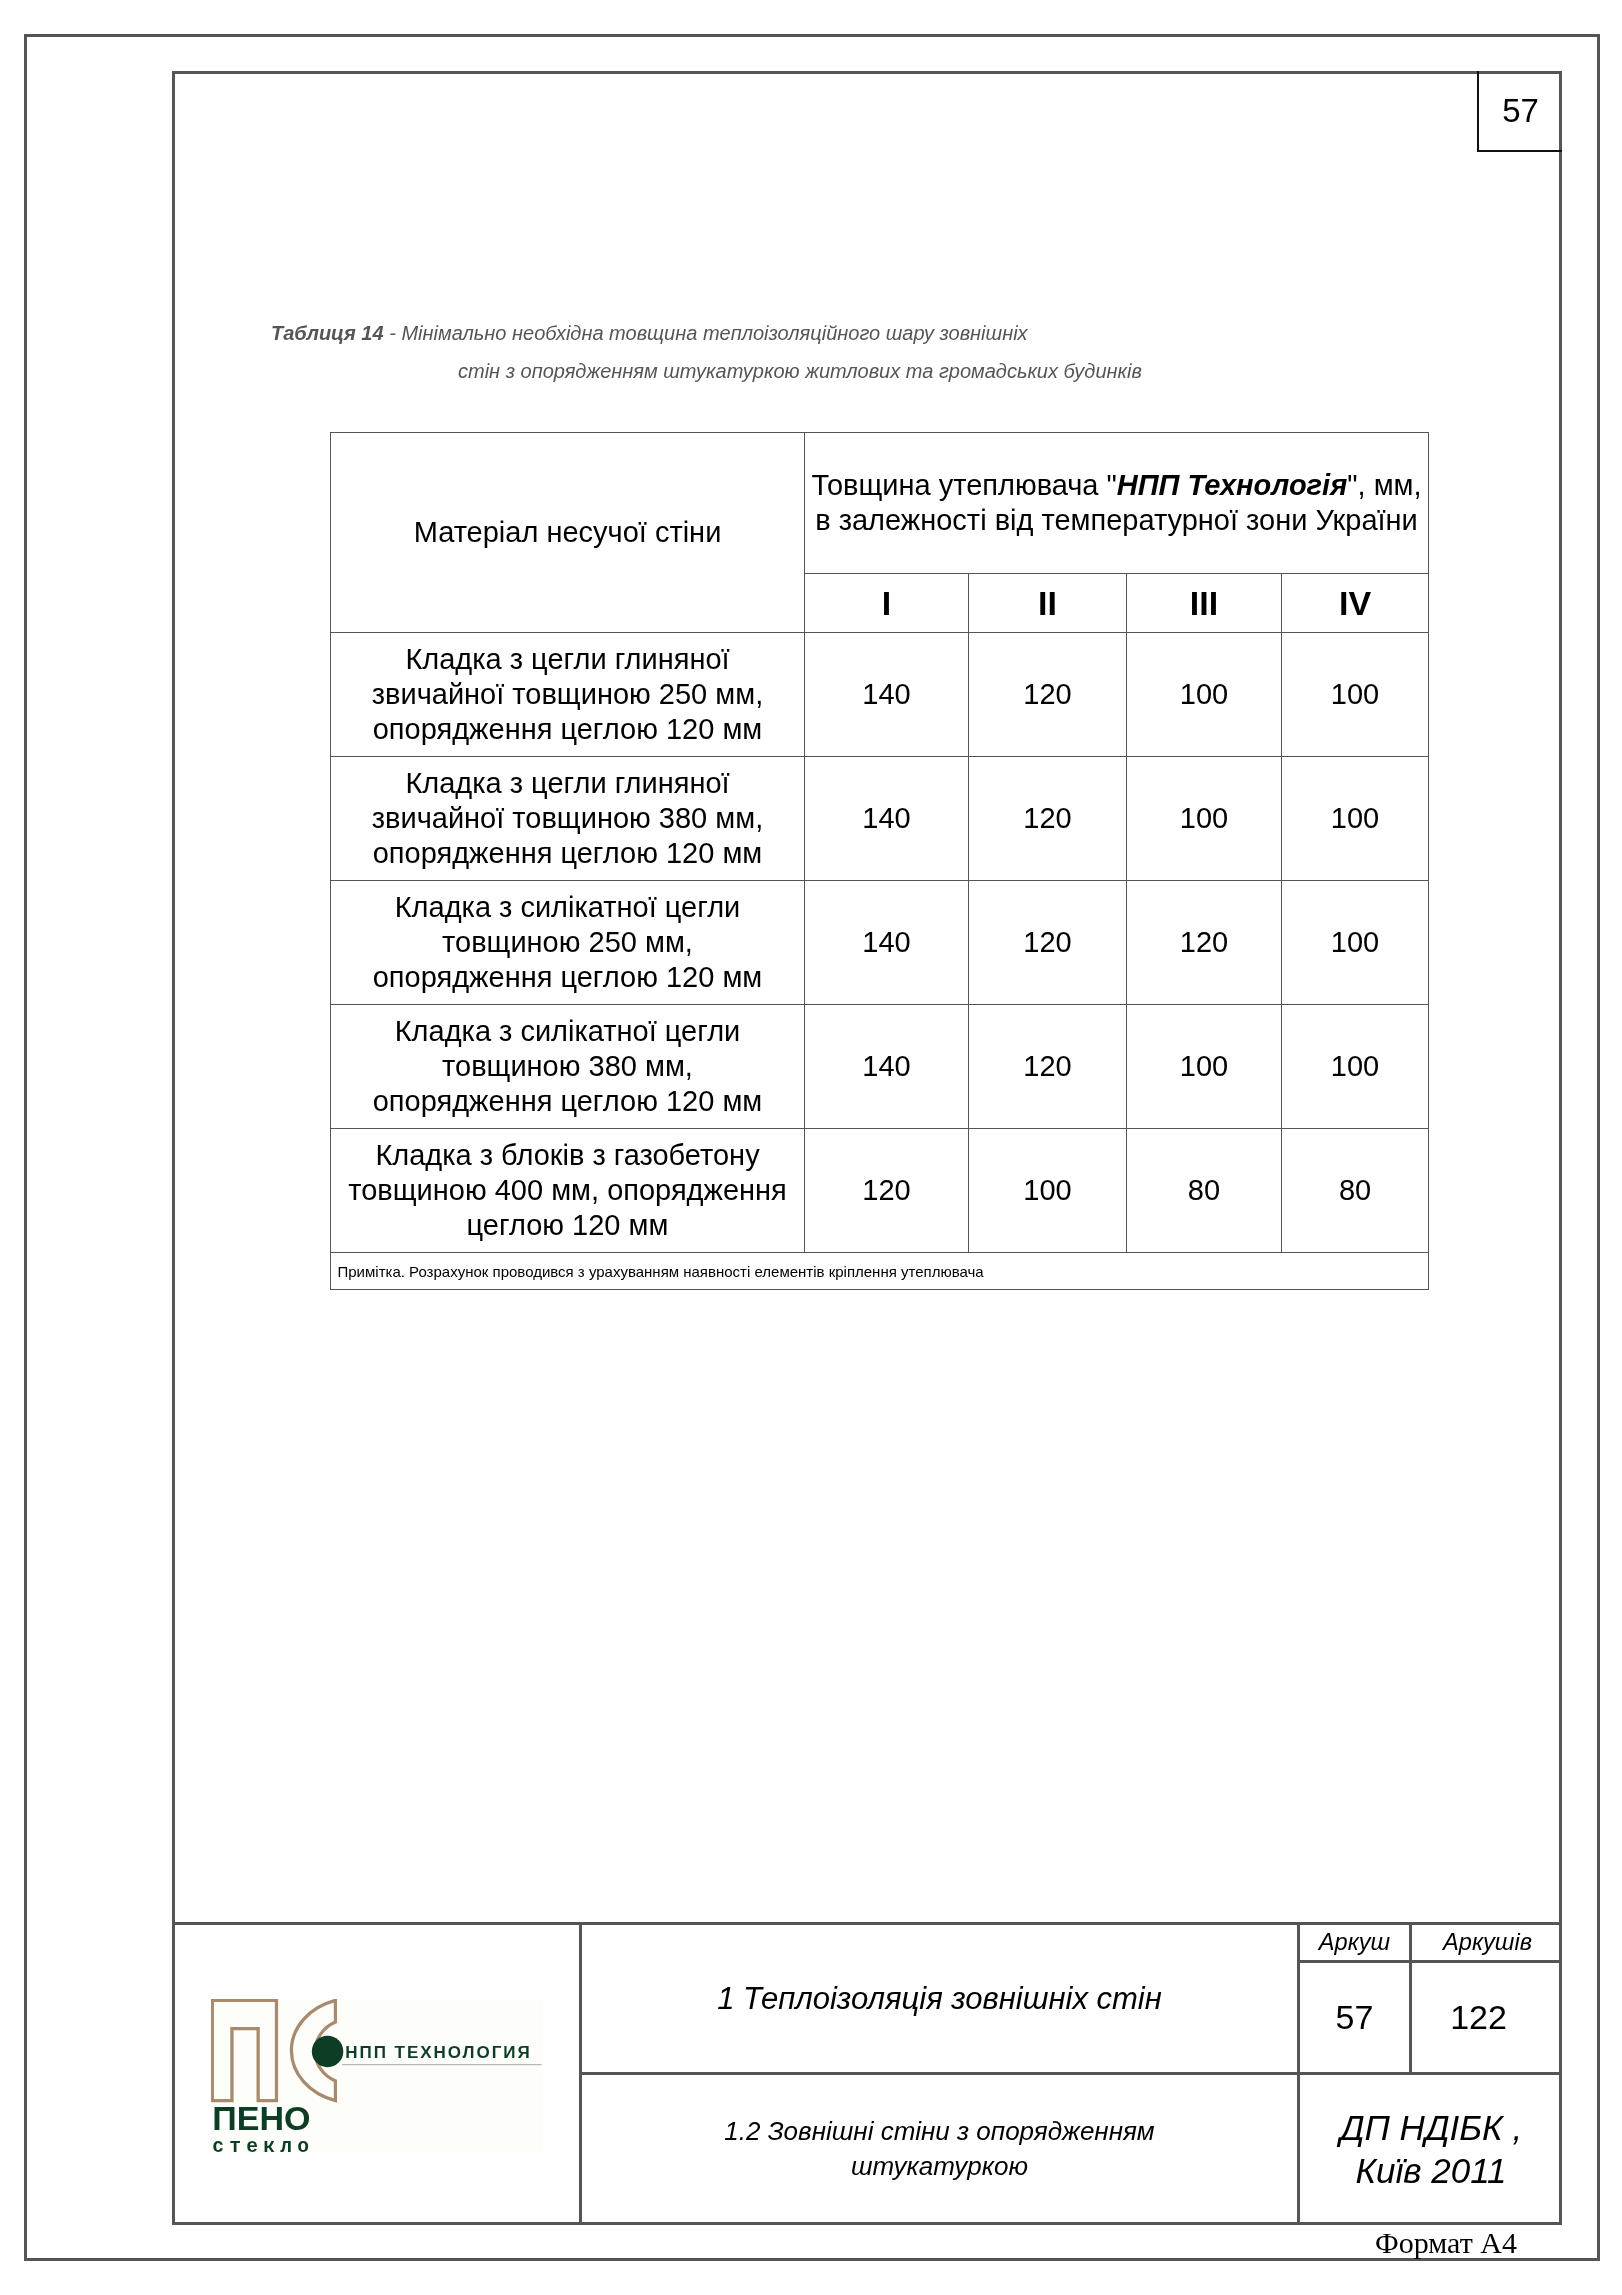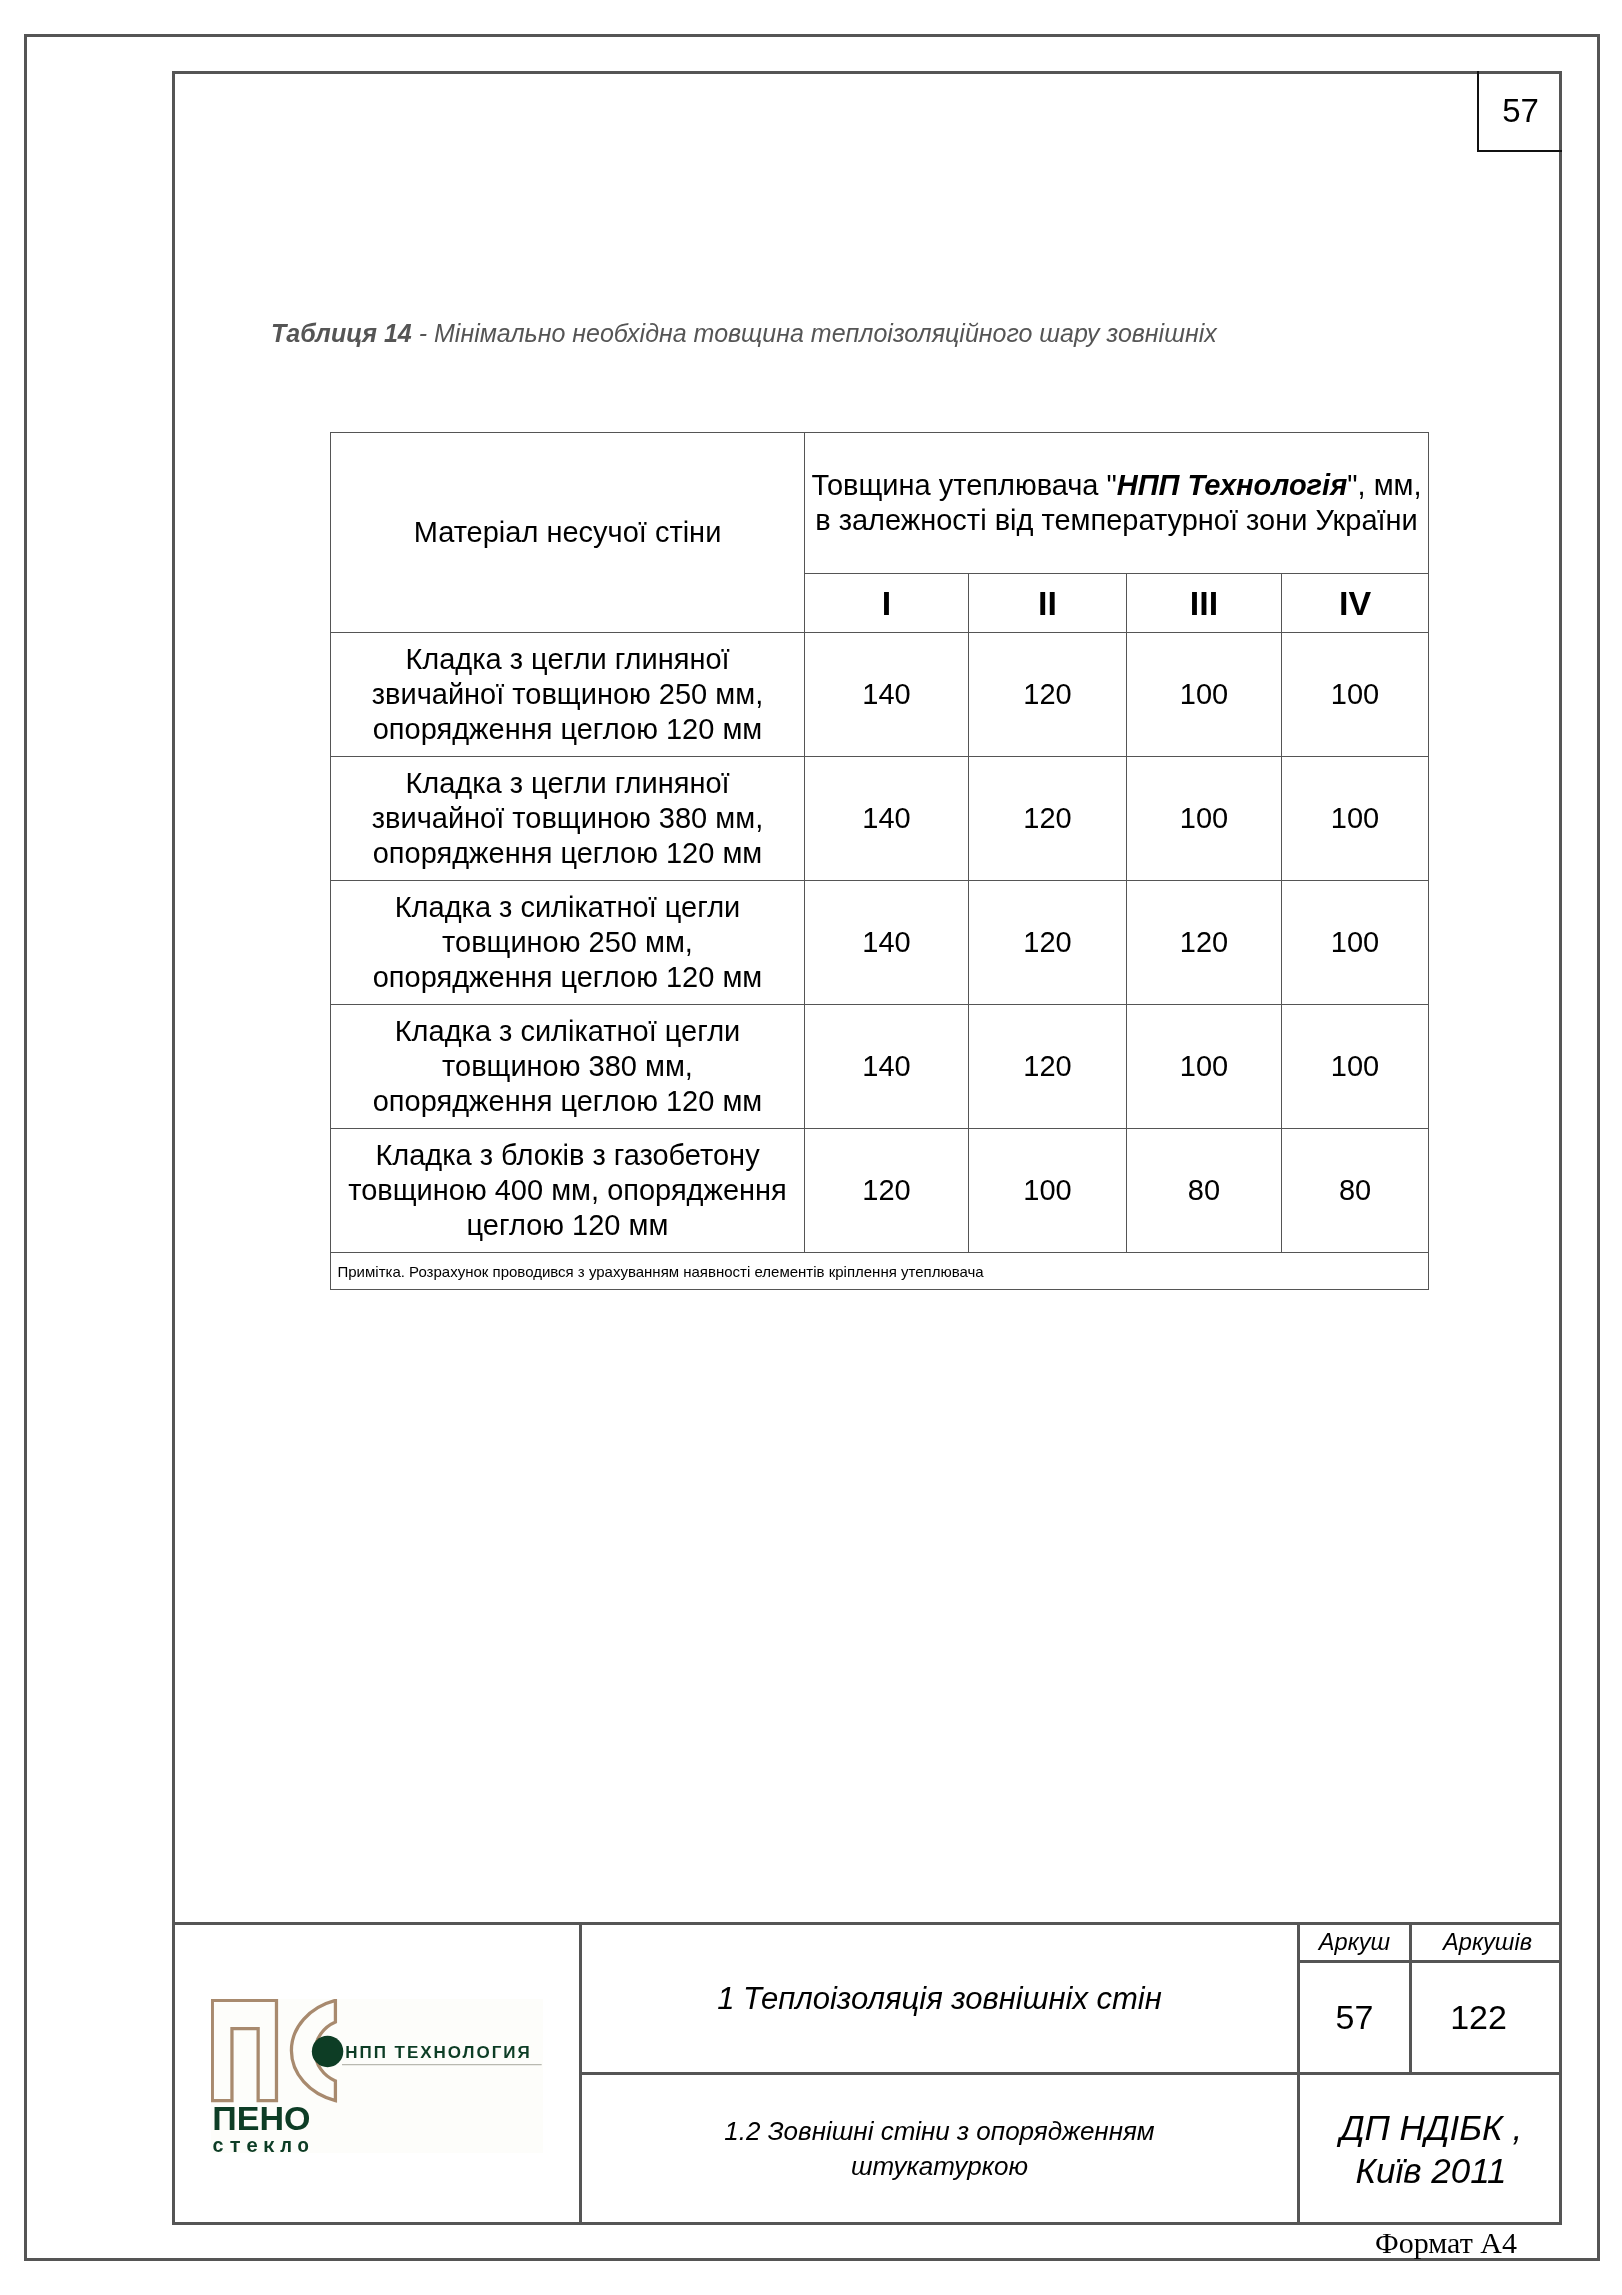--- a/index.html
+++ b/index.html
@@ -3,21 +3,21 @@
 <meta charset="utf-8">
 <style>
   html, body { margin:0; padding:0; background:#fff; }
   body { width:1623px; height:2295px; position:relative; overflow:hidden;
          font-family:"Liberation Sans", sans-serif; color:#000; }
   .abs { position:absolute; box-sizing:border-box; }
   .outer-frame { left:23.6px; top:34px; width:1576px; height:2227px; border:3.3px solid #555; }
   .inner-frame { left:172px; top:71px; width:1390px; height:2154px; border:3.3px solid #555; }
   .page-box { left:1477px; top:71px; width:85px; height:81px; border:2px solid #111; border-top:none; border-right:none;
               display:flex; align-items:center; justify-content:center; font-size:33px; }
-  .caption { left:196px; top:314px; width:1348px; font-size:25px; font-style:italic; color:#555; line-height:38px; }
+  .caption { left:196px; top:314px; width:1348px; font-size:20px; font-style:italic; color:#555; line-height:38px; }
   .caption .l1 { padding-left:75px; }
   .caption .l2 { padding-left:262px; }
   .caption b { font-weight:bold; }
 
   table.main { position:absolute; left:330px; top:432px; width:1097px; border-collapse:collapse; table-layout:fixed; }
   table.main td { border:1.3px solid #555; text-align:center; vertical-align:middle; font-size:29px; line-height:35px; padding:0; }
   table.main col.c0 { width:474px; }
   table.main col.cz1 { width:164px; }
   table.main col.cz2 { width:158px; }
   table.main col.cz3 { width:155px; }
@@ -42,20 +42,21 @@
 <div class="abs inner-frame"></div>
 
 <div class="abs page-box">
   <span>57</span>
 </div>
 
 <div class="abs caption">
   <div class="l1">
     <b>Таблиця 14</b><span style="white-space:pre"> - </span><span>Мінімально необхідна товщина теплоізоляційного шару зовнішніх</span>
   </div>
+  <div class="l2"><span>стін з опорядженням штукатуркою житлових та громадських будинків</span></div>
 </div>
 
 <table class="main">
   <colgroup>
       <col class="c0">
       <col class="cz1">
       <col class="cz2">
       <col class="cz3">
       <col class="cz4">
     </colgroup>

